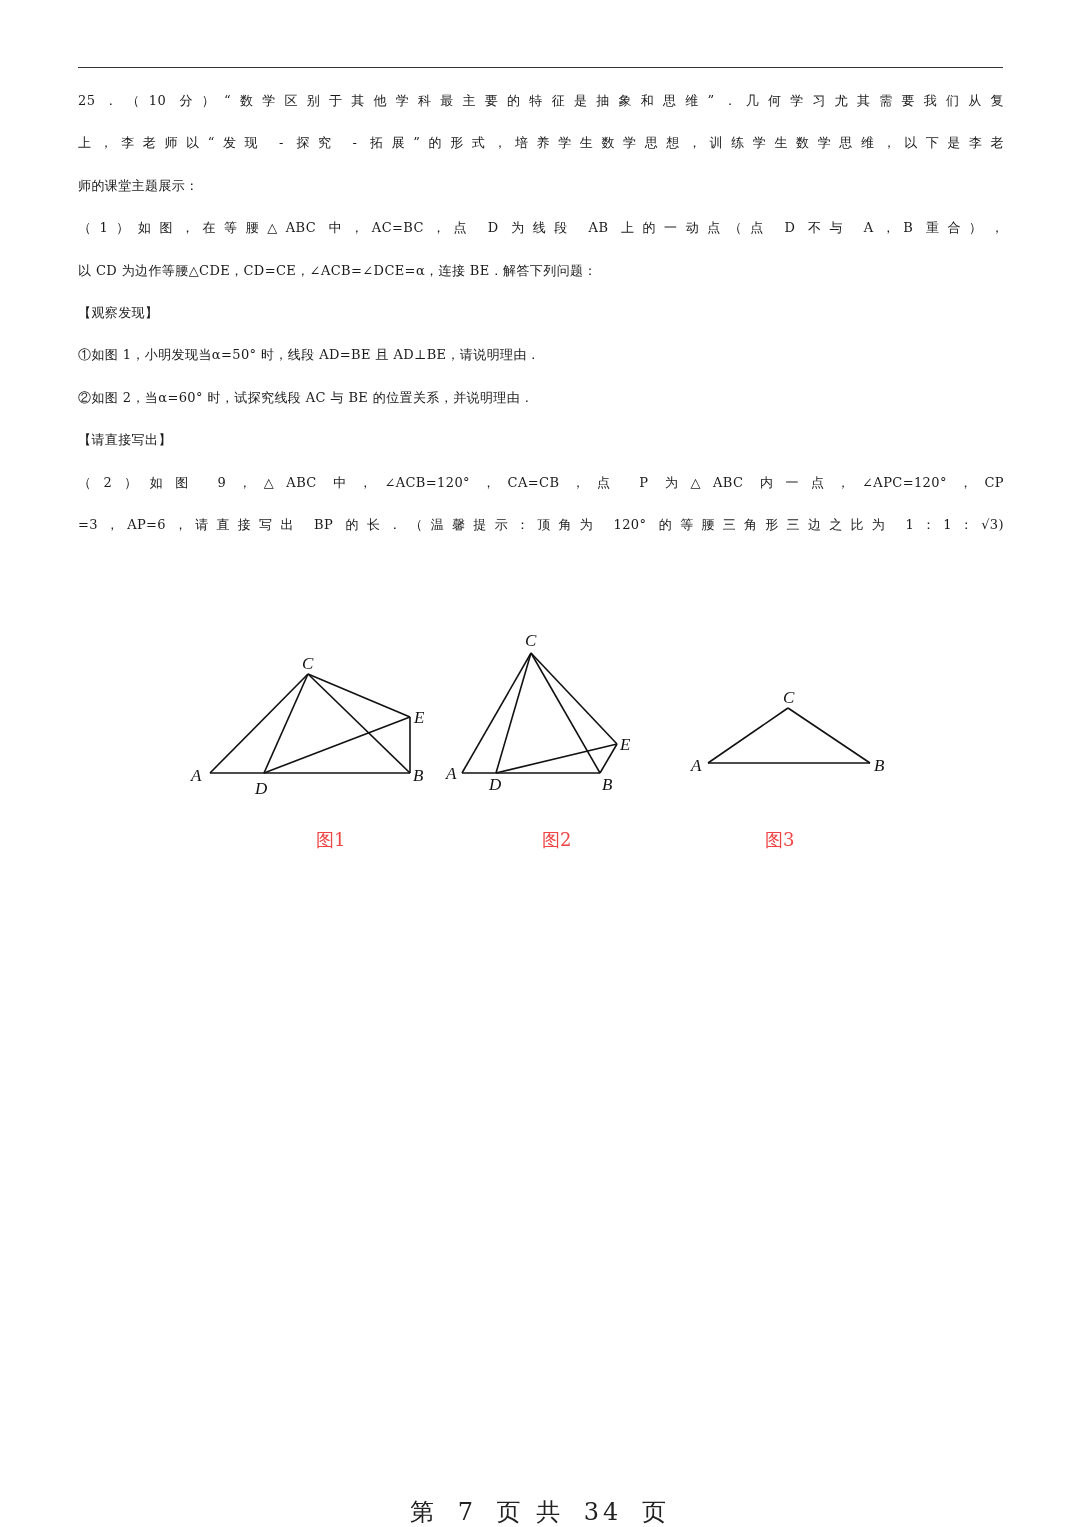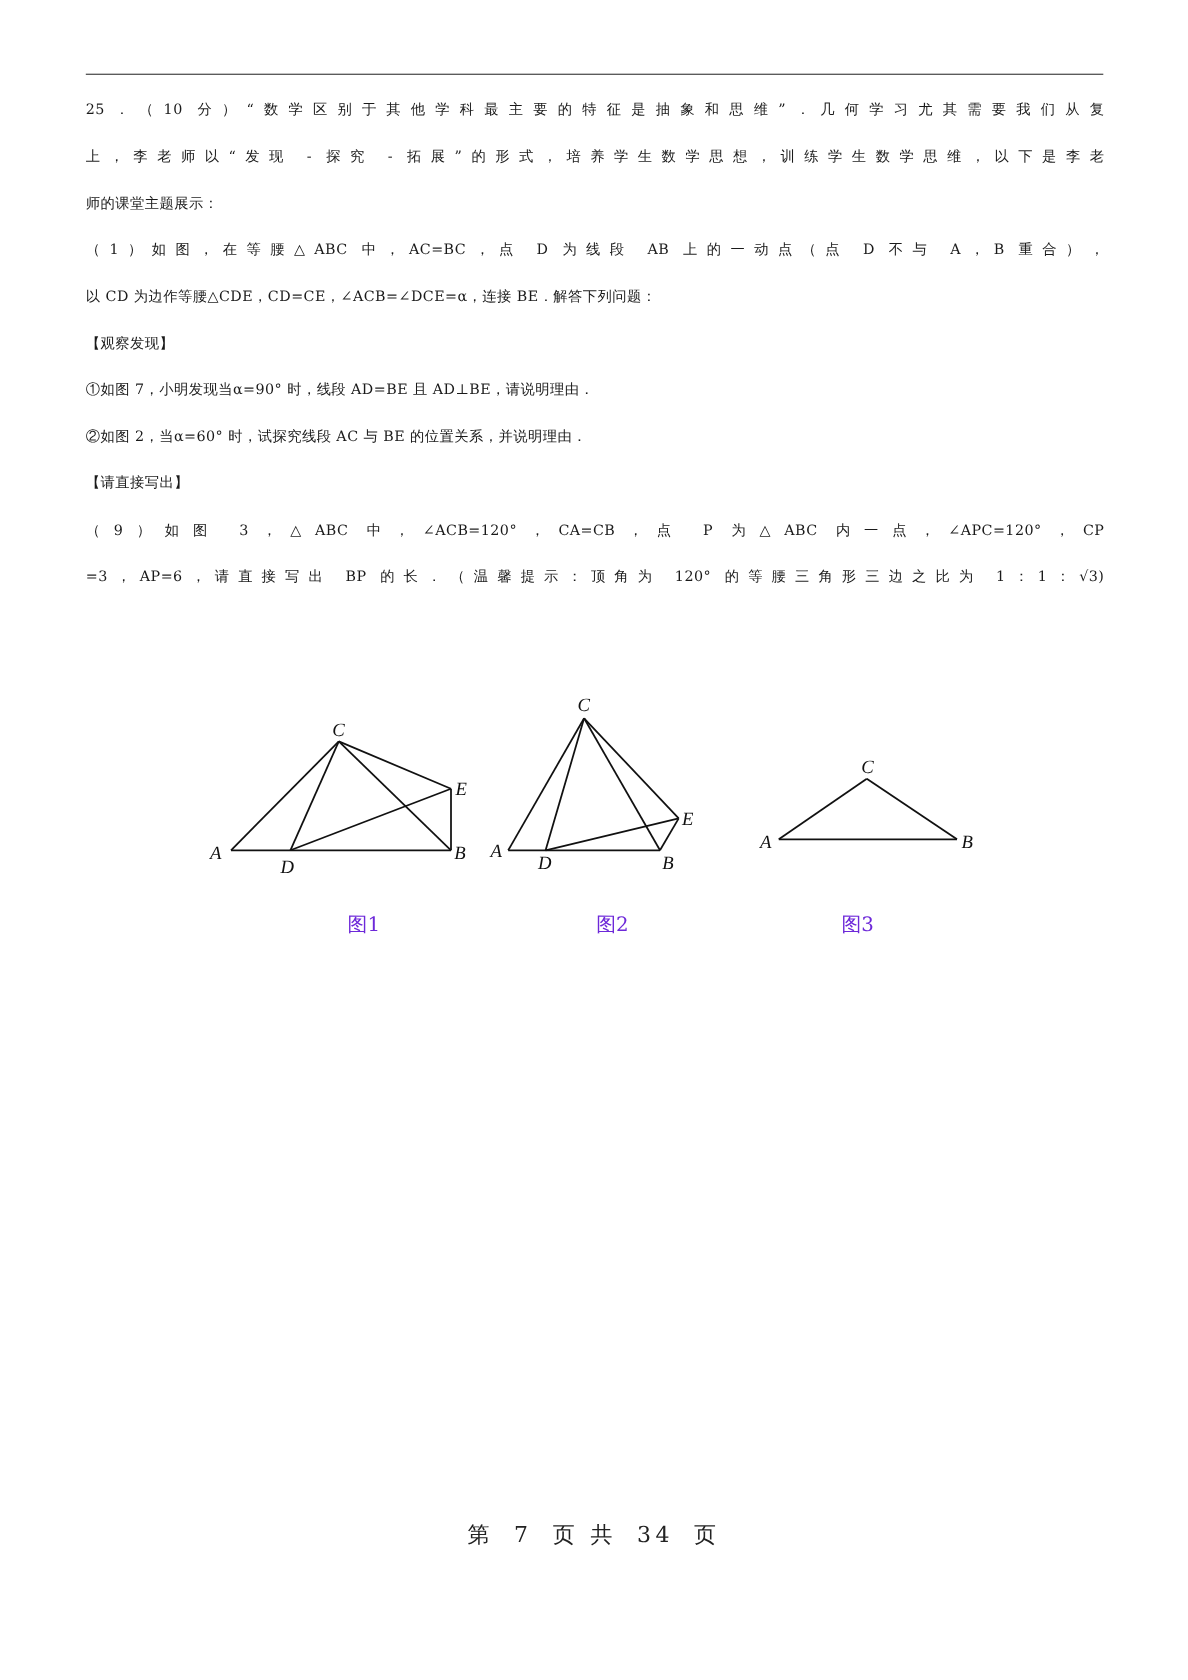--- a/index.html
+++ b/index.html
@@ -6,41 +6,41 @@
   body { width: 1080px; height: 1527px; position: relative; overflow: hidden;
          font-family: "DejaVu Serif", "Liberation Serif", serif; color: #1a1a1a; }
   .rule { position: absolute; left: 78px; top: 67px; width: 925px; height: 0;
           border-top: 1.5px solid #333; }
   .body-text { position: absolute; left: 78px; top: 80px; width: 926px;
                font-size: 13px; line-height: 42.4px; letter-spacing: 0.4px; }
   .line { white-space: nowrap; height: 42.4px; }
   .line.justify { text-align: justify; text-align-last: justify; white-space: normal; }
   .figure-area { position: absolute; left: 0; top: 620px; width: 1080px; height: 250px; }
   svg text { font-family: "Liberation Serif", "DejaVu Serif", serif; font-style: italic; font-size: 17px; fill: #111; }
-  .caption { position: absolute; top: 828px; font-size: 18px; color: #6d28d9; }
-  .footer { position: absolute; top: 1382px; left: 0; width: 1080px; text-align: center;
-            font-size: 20px; letter-spacing: 4px; color: #222; }
+  .caption { position: absolute; top: 828px; font-size: 18px; color: #ef4444; }
+  .footer { position: absolute; top: 1496px; left: 0; width: 1080px; text-align: center;
+            font-size: 24px; letter-spacing: 4px; color: #222; }
   .footer span { margin: 0 4px; }
 </style>
 </head>
 <body>
 
 <div class="rule"></div>
 
 <div class="body-text">
   <div class="line justify">25．（10 分）“数学区别于其他学科最主要的特征是抽象和思维”．几何学习尤其需要我们从复</div>
   <div class="line justify">上，李老师以“发现 - 探究 - 拓展”的形式，培养学生数学思想，训练学生数学思维，以下是李老</div>
   <div class="line">师的课堂主题展示：</div>
   <div class="line justify">（1）如图，在等腰△ABC 中，AC=BC，点 D 为线段 AB 上的一动点（点 D 不与 A，B 重合），</div>
   <div class="line">以 CD 为边作等腰△CDE，CD=CE，∠ACB=∠DCE=α，连接 BE．解答下列问题：</div>
   <div class="line">【观察发现】</div>
-  <div class="line">①如图 7，小明发现当α=90° 时，线段 AD=BE 且 AD⊥BE，请说明理由．</div>
+  <div class="line">①如图 1，小明发现当α=50° 时，线段 AD=BE 且 AD⊥BE，请说明理由．</div>
   <div class="line">②如图 2，当α=60° 时，试探究线段 AC 与 BE 的位置关系，并说明理由．</div>
   <div class="line">【请直接写出】</div>
-  <div class="line justify">（9）如图 3，△ABC 中，∠ACB=120°，CA=CB，点 P 为△ABC 内一点，∠APC=120°，CP</div>
+  <div class="line justify">（2）如图 9，△ABC 中，∠ACB=120°，CA=CB，点 P 为△ABC 内一点，∠APC=120°，CP</div>
   <div class="line justify">=3，AP=6，请直接写出 BP 的长．（温馨提示：顶角为 120° 的等腰三角形三边之比为 1：1：√3)</div>
 </div>
 
 <svg class="figure-area" width="1080" height="250" viewBox="0 620 1080 250" xmlns="http://www.w3.org/2000/svg">
 
   <g stroke="#111" stroke-width="1.6" fill="none">
     <polyline points="210,773 410,773"></polyline>
     <line x1="210" y1="773" x2="308" y2="674"></line>
     <line x1="308" y1="674" x2="410" y2="773"></line>
     <line x1="308" y1="674" x2="264" y2="773"></line>

